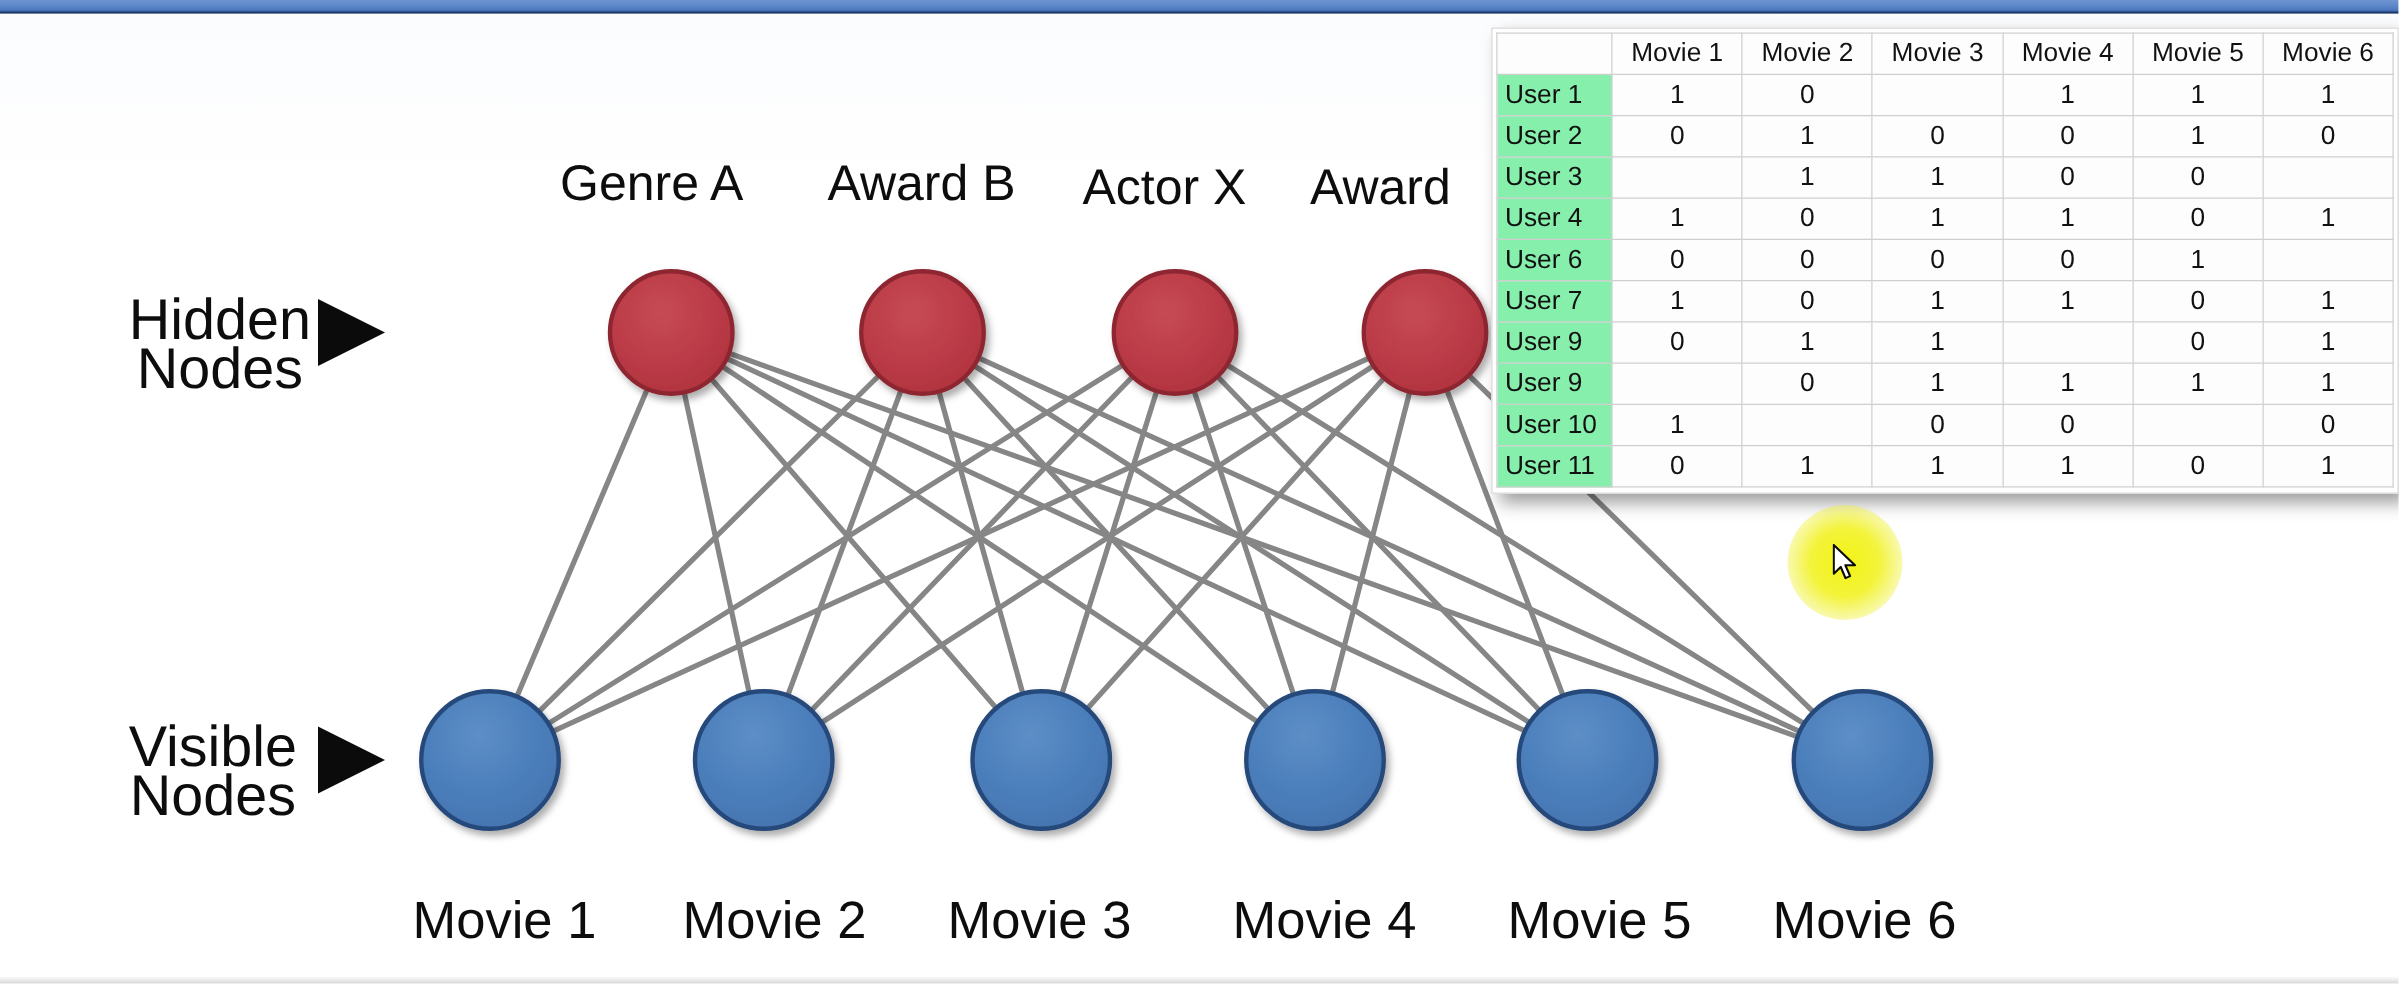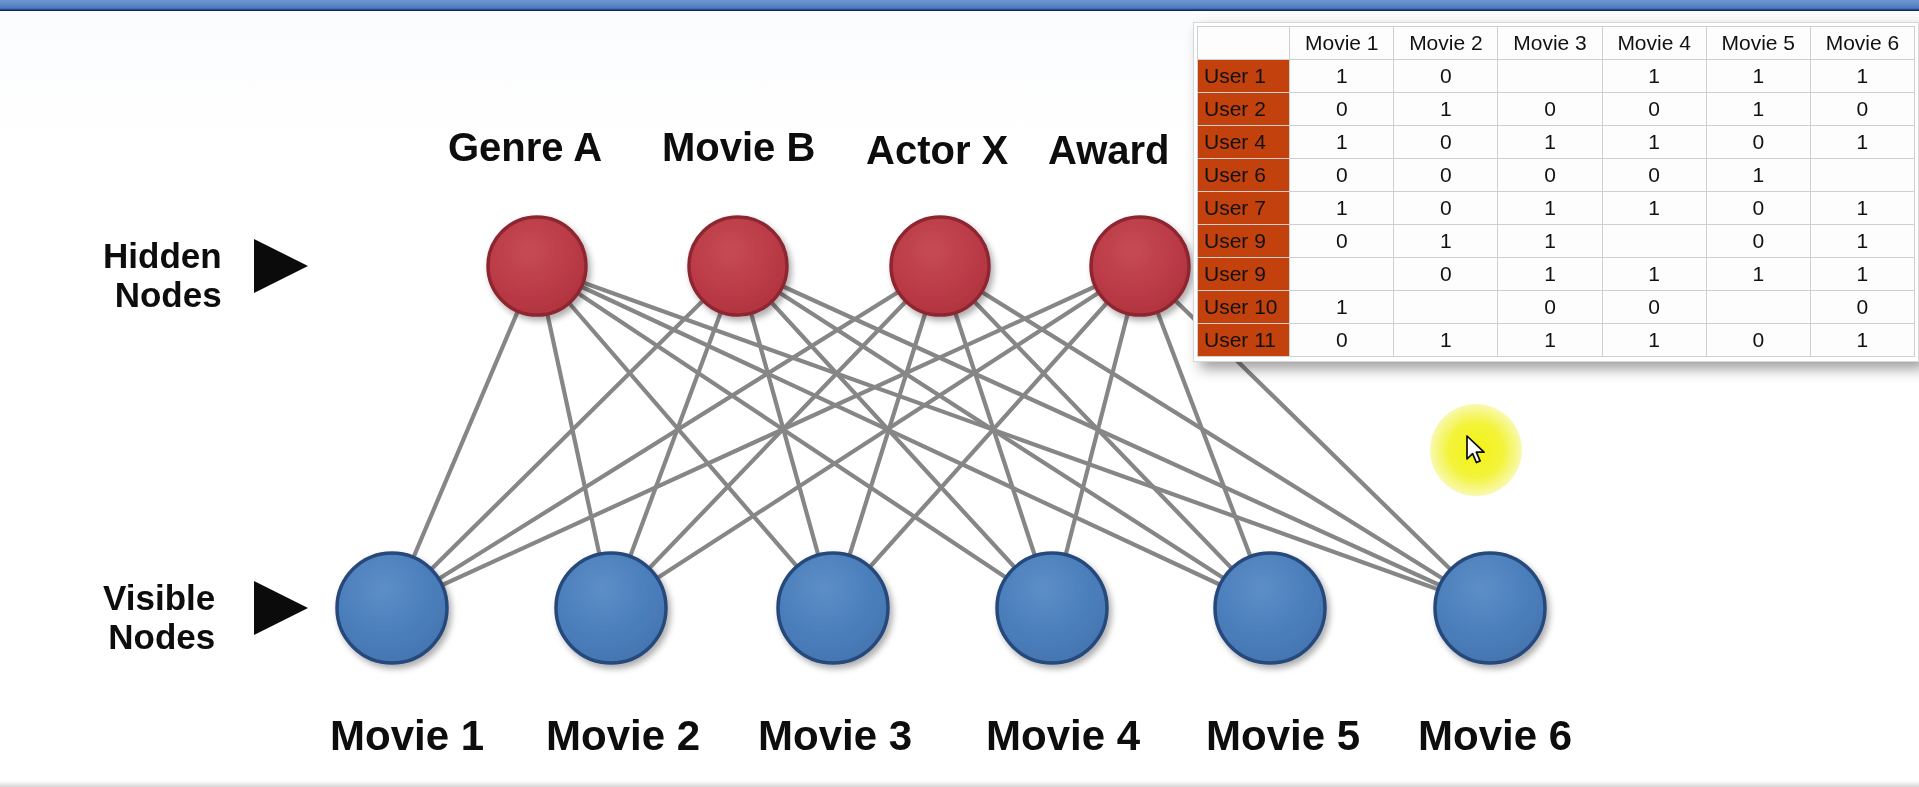--- a/index.html
+++ b/index.html
@@ -24,23 +24,23 @@
     background:linear-gradient(to bottom,#fbfcfe 0%,#ffffff 18%,#ffffff 100%);
   }
 
   
   #graph{position:absolute;left:0;top:0;width:1919px;height:787px;}
 
   
   .lbl{
     position:absolute;color:#0d0d0d;white-space:nowrap;
     font-family:"Liberation Sans","DejaVu Sans",sans-serif;
-    font-weight:700;
-  }
-  .side-lbl{font-size:35px;line-height:39px;text-align:right;}
+    font-weight:400;
+  }
+  .side-lbl{font-size:46px;line-height:39px;text-align:center;}
   .node-lbl-top{font-size:40px;}
   .node-lbl-bot{font-size:42px;}
 
   
   #tablewrap{
     position:absolute;left:1193px;top:22px;
     box-shadow:7px 7px 13px rgba(0,0,0,.38);
     background:#ffffff;
     padding:3px 3px 4px 3px;
     border:1px solid #d8d8d8;
@@ -54,21 +54,21 @@
   }
   table.matrix th, table.matrix td{
     border:1px solid #cfcfcf;
     height:32px;
     padding:0 6px;
     font-weight:400;
     background:#fcfcfc;
   }
   table.matrix th.corner{width:92px;background:#fdfdfd;}
   table.matrix th.movhead{width:104px;text-align:center;background:#fdfdfd;}
-  table.matrix td.usercell{text-align:left;width:92px;background:#c2410c;}
+  table.matrix td.usercell{text-align:left;width:92px;background:#86efac;}
   table.matrix td.val{text-align:center;width:104px;background:#fdfdfd;}
 
   
   #spot{
     position:absolute;left:1430px;top:404px;width:92px;height:92px;
     border-radius:50%;
     background:radial-gradient(circle at 50% 50%, rgba(242,242,0,.92) 0%, rgba(240,240,10,.80) 42%, rgba(238,238,40,.34) 72%, rgba(255,255,255,0) 100%);
     pointer-events:none;
   }
   #cursor{position:absolute;left:1466px;top:435px;width:22px;height:32px;}
@@ -161,21 +161,21 @@
   <div class="lbl side-lbl" style="left:103px;top:236px;">
     <div>Hidden</div>
     <div>Nodes</div>
   </div>
   <div class="lbl side-lbl" style="left:103px;top:578px;">
     <div>Visible</div>
     <div>Nodes</div>
   </div>
 
   <div class="lbl node-lbl-top" style="left:448px;top:125px;">Genre A</div>
-  <div class="lbl node-lbl-top" style="left:662px;top:125px;">Movie B</div>
+  <div class="lbl node-lbl-top" style="left:662px;top:125px;">Award B</div>
   <div class="lbl node-lbl-top" style="left:866px;top:128px;text-align:right;">Actor X</div>
   <div class="lbl node-lbl-top" style="left:1048px;top:128px;">Award</div>
 
   <div class="lbl node-lbl-bot" style="left:330px;top:712px;">Movie 1</div>
   <div class="lbl node-lbl-bot" style="left:546px;top:712px;">Movie 2</div>
   <div class="lbl node-lbl-bot" style="left:758px;top:712px;">Movie 3</div>
   <div class="lbl node-lbl-bot" style="left:986px;top:712px;">Movie 4</div>
   <div class="lbl node-lbl-bot" style="left:1206px;top:712px;">Movie 5</div>
   <div class="lbl node-lbl-bot" style="left:1418px;top:712px;">Movie 6</div>
 
@@ -205,20 +205,29 @@
           <tr>
             <td class="usercell">User 2</td>
             <td class="val">0</td>
             <td class="val">1</td>
             <td class="val">0</td>
             <td class="val">0</td>
             <td class="val">1</td>
             <td class="val">0</td>
           </tr>
           <tr>
+            <td class="usercell">User 3</td>
+            <td class="val"></td>
+            <td class="val">1</td>
+            <td class="val">1</td>
+            <td class="val">0</td>
+            <td class="val">0</td>
+            <td class="val"></td>
+          </tr>
+          <tr>
             <td class="usercell">User 4</td>
             <td class="val">1</td>
             <td class="val">0</td>
             <td class="val">1</td>
             <td class="val">1</td>
             <td class="val">0</td>
             <td class="val">1</td>
           </tr>
           <tr>
             <td class="usercell">User 6</td>

